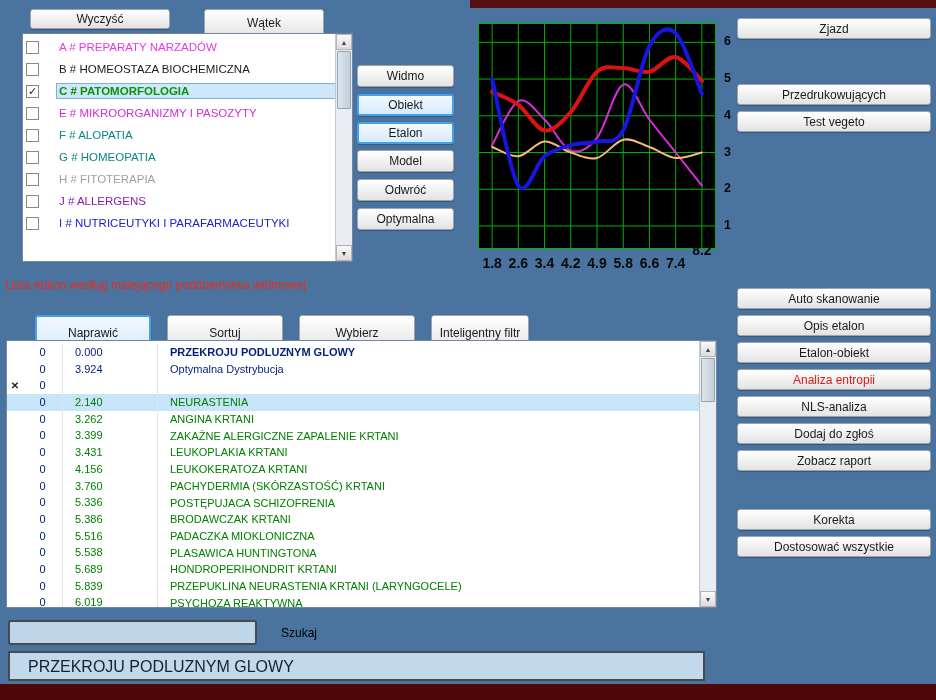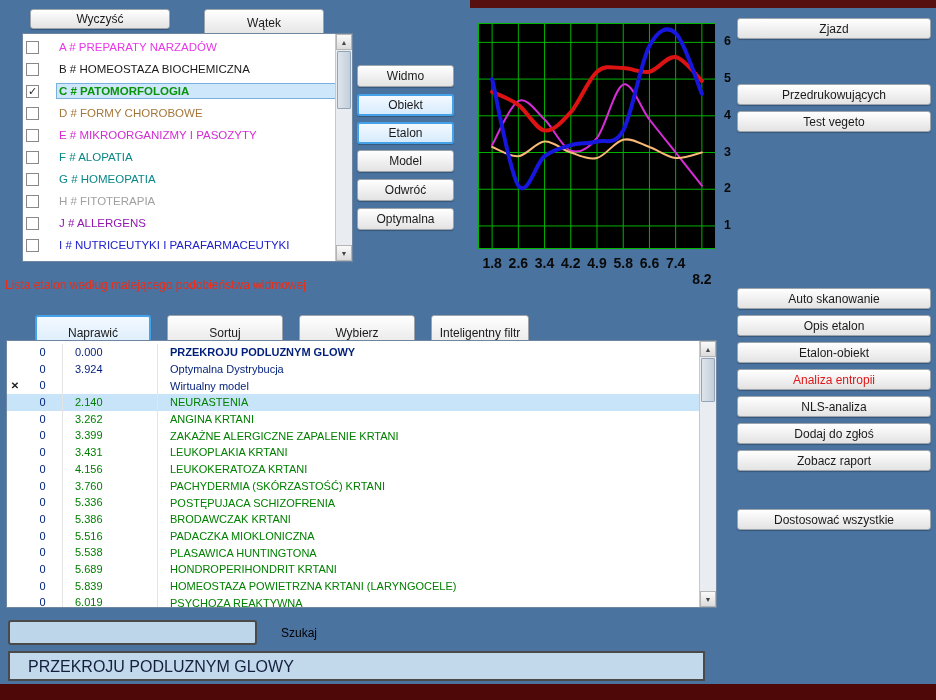--- a/index.html
+++ b/index.html
@@ -100,24 +100,20 @@
           <span class="checkbox"></span>
           <span class="lb-label" style="color: rgb(232, 56, 232);">A # PREPARATY NARZADÓW</span>
         </div>
         <div class="lb-item">
           <span class="checkbox"></span>
           <span class="lb-label" style="color: rgb(26, 26, 26);">B # HOMEOSTAZA BIOCHEMICZNA</span>
         </div>
         <div class="lb-item sel">
           <span class="checkbox">✓</span>
           <span class="lb-label" style="color: rgb(8, 148, 8);">C # PATOMORFOLOGIA</span>
-        </div>
-        <div class="lb-item">
-          <span class="checkbox"></span>
-          <span class="lb-label" style="color: rgb(165, 118, 59);">D # FORMY CHOROBOWE</span>
         </div>
         <div class="lb-item">
           <span class="checkbox"></span>
           <span class="lb-label" style="color: rgb(210, 44, 210);">E # MIKROORGANIZMY I PASOZYTY</span>
         </div>
         <div class="lb-item">
           <span class="checkbox"></span>
           <span class="lb-label" style="color: rgb(10, 136, 136);">F # ALOPATIA</span>
         </div>
         <div class="lb-item">
@@ -179,21 +175,21 @@
     </div>
     <div id="chart-ticks">
         <span class="tick x" style="left: 4.11111px; top: 232px; width: 20px; text-align: center;">1.8</span>
         <span class="tick x" style="left: 30.3333px; top: 232px; width: 20px; text-align: center;">2.6</span>
         <span class="tick x" style="left: 56.5556px; top: 232px; width: 20px; text-align: center;">3.4</span>
         <span class="tick x" style="left: 82.7778px; top: 232px; width: 20px; text-align: center;">4.2</span>
         <span class="tick x" style="left: 109px; top: 232px; width: 20px; text-align: center;">4.9</span>
         <span class="tick x" style="left: 135.222px; top: 232px; width: 20px; text-align: center;">5.8</span>
         <span class="tick x" style="left: 161.444px; top: 232px; width: 20px; text-align: center;">6.6</span>
         <span class="tick x" style="left: 187.667px; top: 232px; width: 20px; text-align: center;">7.4</span>
-        <span class="tick x" style="left: 213.889px; top: 248px; width: 20px; text-align: center;">8.2</span>
+        <span class="tick x" style="left: 213.889px; top: 219px; width: 20px; text-align: center;">8.2</span>
         <span class="tick y" style="left: 246px; top: 194.967px;">1</span>
         <span class="tick y" style="left: 246px; top: 158.246px;">2</span>
         <span class="tick y" style="left: 246px; top: 121.525px;">3</span>
         <span class="tick y" style="left: 246px; top: 84.8033px;">4</span>
         <span class="tick y" style="left: 246px; top: 48.082px;">5</span>
         <span class="tick y" style="left: 246px; top: 11.3607px;">6</span>
       </div>
   </div>
 
   <div class="rgroup" id="rg-top">
@@ -206,20 +202,21 @@
   <div class="rgroup" id="rg-analysis">
       <button class="btn">Auto skanowanie</button>
       <button class="btn">Opis etalon</button>
       <button class="btn">Etalon-obiekt</button>
       <button class="btn accent">Analiza entropii</button>
       <button class="btn">NLS-analiza</button>
       <button class="btn">Dodaj do zgłoś</button>
       <button class="btn">Zobacz raport</button>
     </div>
   <div class="rgroup" id="rg-correct">
+      <button class="btn">Korekta</button>
       <button class="btn">Dostosować wszystkie</button>
     </div>
 
   <div class="etalon-heading">Lista etalon według malejącego podobieństwa widmowej</div>
 
   <div class="etalon-toolbar">
       <button class="btn hl">Naprawić</button>
       <button class="btn">Sortuj</button>
       <button class="btn">Wybierz</button>
       <button class="btn">Inteligentny filtr</button>
@@ -236,21 +233,20 @@
         <div class="trow">
           <span class="tmark"></span>
           <span class="tflag">0</span>
           <span class="tval" style="color: rgb(0, 31, 122);">3.924</span>
           <span class="tname" style="color: rgb(0, 31, 122);">Optymalna Dystrybucja</span>
         </div>
         <div class="trow">
           <span class="tmark">✕</span>
           <span class="tflag">0</span>
           <span class="tval" style="color: rgb(0, 31, 122);"></span>
-          <span class="tname" style="color: rgb(0, 31, 122);">Wirtualny model</span>
         </div>
         <div class="trow sel">
           <span class="tmark"></span>
           <span class="tflag">0</span>
           <span class="tval" style="color: rgb(0, 128, 0);">2.140</span>
           <span class="tname" style="color: rgb(0, 128, 0);">NEURASTENIA</span>
         </div>
         <div class="trow">
           <span class="tmark"></span>
           <span class="tflag">0</span>
@@ -308,21 +304,21 @@
         <div class="trow">
           <span class="tmark"></span>
           <span class="tflag">0</span>
           <span class="tval" style="color: rgb(0, 128, 0);">5.689</span>
           <span class="tname" style="color: rgb(0, 128, 0);">HONDROPERIHONDRIT KRTANI</span>
         </div>
         <div class="trow">
           <span class="tmark"></span>
           <span class="tflag">0</span>
           <span class="tval" style="color: rgb(0, 128, 0);">5.839</span>
-          <span class="tname" style="color: rgb(0, 128, 0);">HOMEOSTAZA POWIETRZNA KRTANI (LARYNGOCELE)</span>
+          <span class="tname" style="color: rgb(0, 128, 0);">PRZEPUKLINA NEURASTENIA KRTANI (LARYNGOCELE)</span>
         </div>
         <div class="trow">
           <span class="tmark"></span>
           <span class="tflag">0</span>
           <span class="tval" style="color: rgb(0, 128, 0);">6.019</span>
           <span class="tname" style="color: rgb(0, 128, 0);">PSYCHOZA REAKTYWNA</span>
         </div>
       </div>
     <div class="scrollbar">
       <div class="sb-btn up">▲</div>

